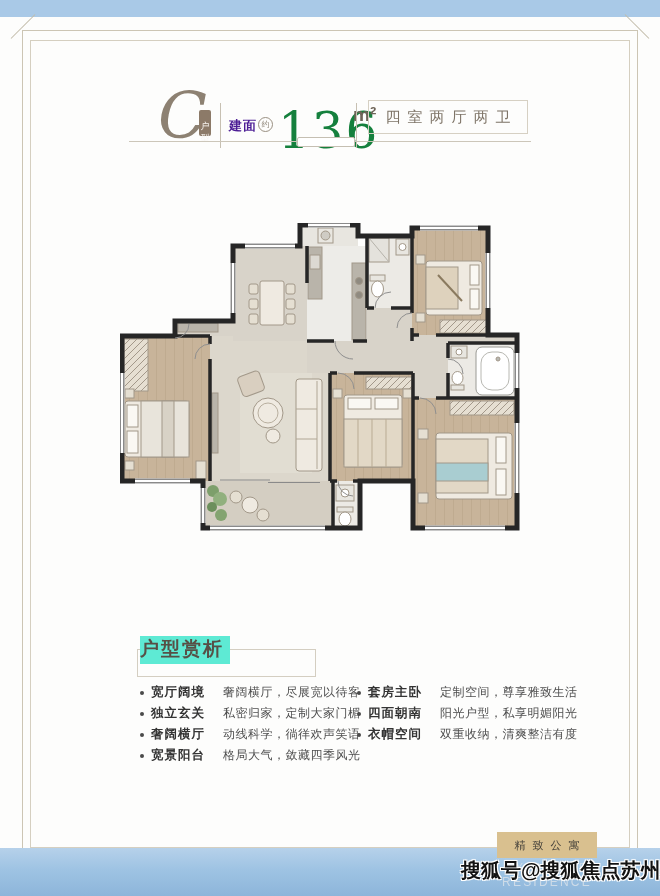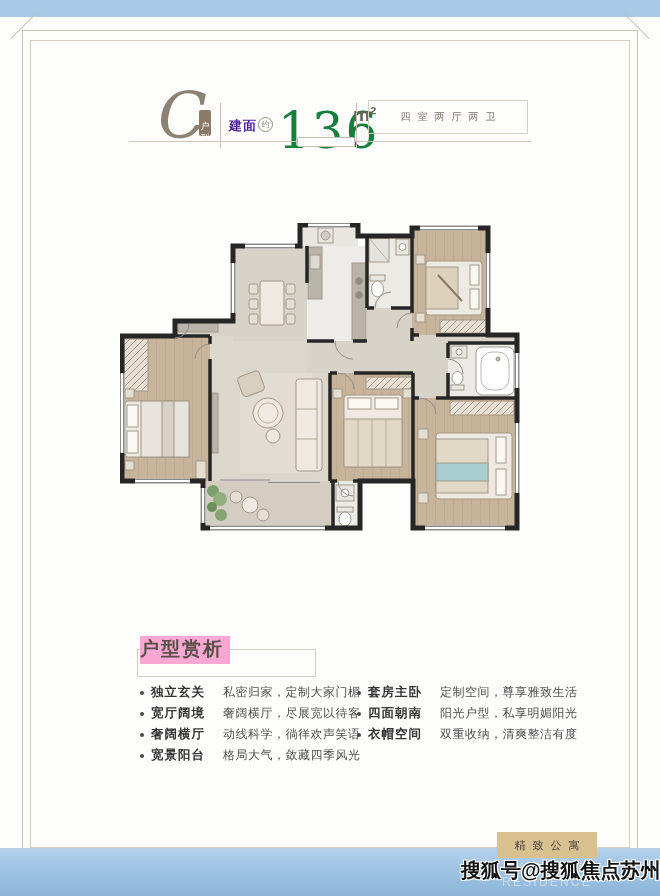--- a/index.html
+++ b/index.html
@@ -30,33 +30,33 @@
   .hdr-div{position:absolute;top:103px;width:1px;height:45px;background:#c7c0b2;}
   .hdr-div.d1{left:220px;} .hdr-div.d2{left:356px;}
   .area-label{position:absolute;left:229px;top:117px;font-size:13px;font-weight:bold;
               color:#4c1d95;letter-spacing:1px;}
   .area-approx{position:absolute;left:258px;top:117px;width:13px;height:13px;border:1px solid #9a9082;
                border-radius:50%;font-size:8px;line-height:13px;text-align:center;color:#8a8073;}
   .area-value{position:absolute;left:278px;top:86px;font-family:"DejaVu Serif",serif;
               font-size:50px;line-height:54px;color:#15803d;letter-spacing:2px;margin-top:18px;}
   .area-unit{position:absolute;left:353px;top:104px;font-size:19px;font-weight:bold;color:#6e6458;}
   .rooms-box{position:absolute;left:368px;top:100px;width:158px;height:32px;
-             border:1px solid #d6d0c3;color:#7e7467;font-size:10px;line-height:32px;
+             border:1px solid #d6d0c3;color:#7e7467;font-size:15px;line-height:32px;
              text-align:center;letter-spacing:7px;text-indent:7px;}
   .hdr-line{position:absolute;left:129px;top:141px;width:402px;height:1px;background:#ccc6b9;}
   .hdr-line-tab{position:absolute;left:297px;top:137px;width:56px;height:8px;background:#fff;
                 border:1px solid #c5bfb2;border-radius:2px;}
 
   
   .plan{position:absolute;left:120px;top:223px;width:440px;height:316px;}
 
   
   .an-box{position:absolute;left:137px;top:649px;width:177px;height:26px;
           border:1px solid #d4cec1;}
-  .an-title{position:absolute;left:2px;top:-14px;background:#f9a8d4;padding:0 6px 2px 0;
+  .an-title{position:absolute;left:2px;top:-14px;background:#5eead4;padding:0 6px 2px 0;
             font-size:19px;font-weight:bold;color:#575046;letter-spacing:2px;}
   .an-sub{position:absolute;left:7px;bottom:3px;font-size:8.5px;letter-spacing:1.8px;
           color:#b3ab9c;}
   .bullets{position:absolute;top:682px;}
   .bullets.left{left:140px;} .bullets.right{left:357px;}
   .b-row{display:flex;align-items:center;height:21px;white-space:nowrap;}
   .b-dot{width:4px;height:4px;border-radius:50%;background:#4a4a4a;margin-right:7px;flex:0 0 auto;}
   .b-label{font-size:12.5px;font-weight:bold;color:#343434;letter-spacing:1px;width:62px;flex:0 0 auto;}
   .b-desc{font-size:12px;color:#4f4f4f;margin-left:10px;letter-spacing:0.5px;}
 
@@ -320,27 +320,27 @@
     </g>
   </svg>
 
   <div class="an-box">
     <div class="an-title">户型赏析</div>
   </div>
 
   <div class="bullets left">
     <div class="b-row">
       <span class="b-dot"></span>
+      <span class="b-label">宽厅阔境</span>
+      <span class="b-desc">奢阔横厅，尽展宽以待客</span>
+    </div>
+    <div class="b-row">
+      <span class="b-dot"></span>
       <span class="b-label">独立玄关</span>
       <span class="b-desc">私密归家，定制大家门楣</span>
-    </div>
-    <div class="b-row">
-      <span class="b-dot"></span>
-      <span class="b-label">宽厅阔境</span>
-      <span class="b-desc">奢阔横厅，尽展宽以待客</span>
     </div>
     <div class="b-row">
       <span class="b-dot"></span>
       <span class="b-label">奢阔横厅</span>
       <span class="b-desc">动线科学，徜徉欢声笑语</span>
     </div>
     <div class="b-row">
       <span class="b-dot"></span>
       <span class="b-label">宽景阳台</span>
       <span class="b-desc">格局大气，敛藏四季风光</span>

